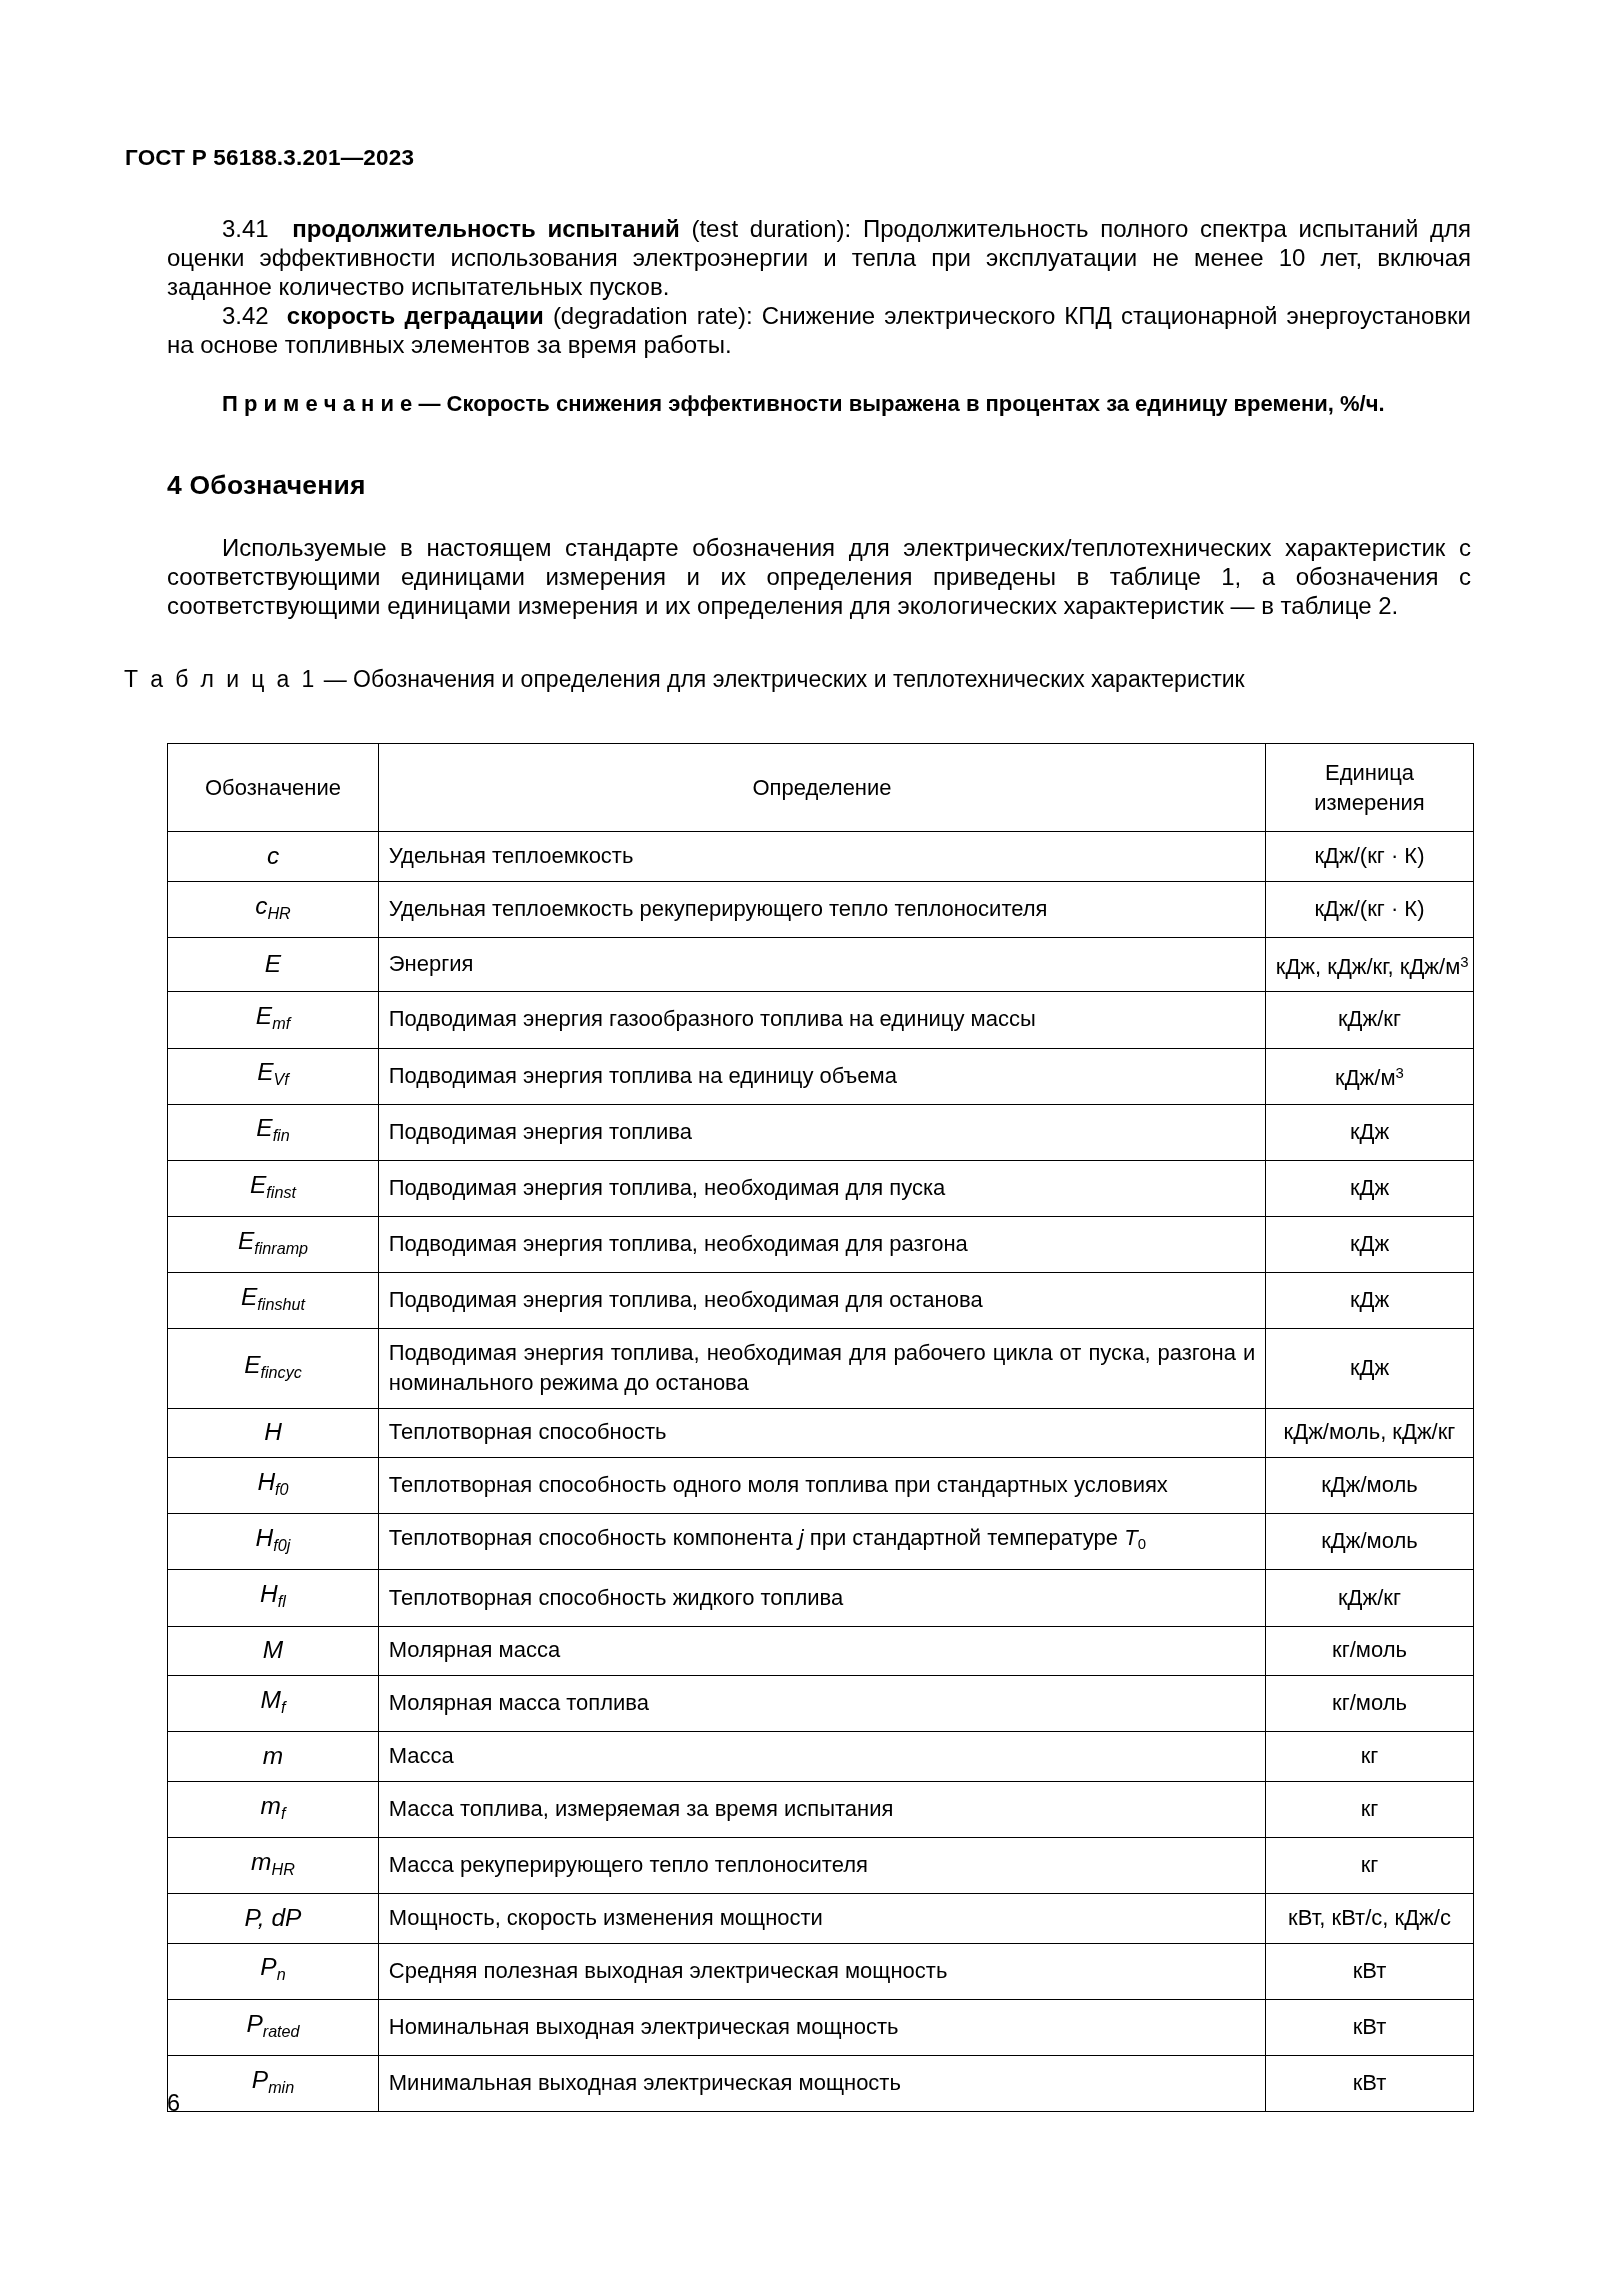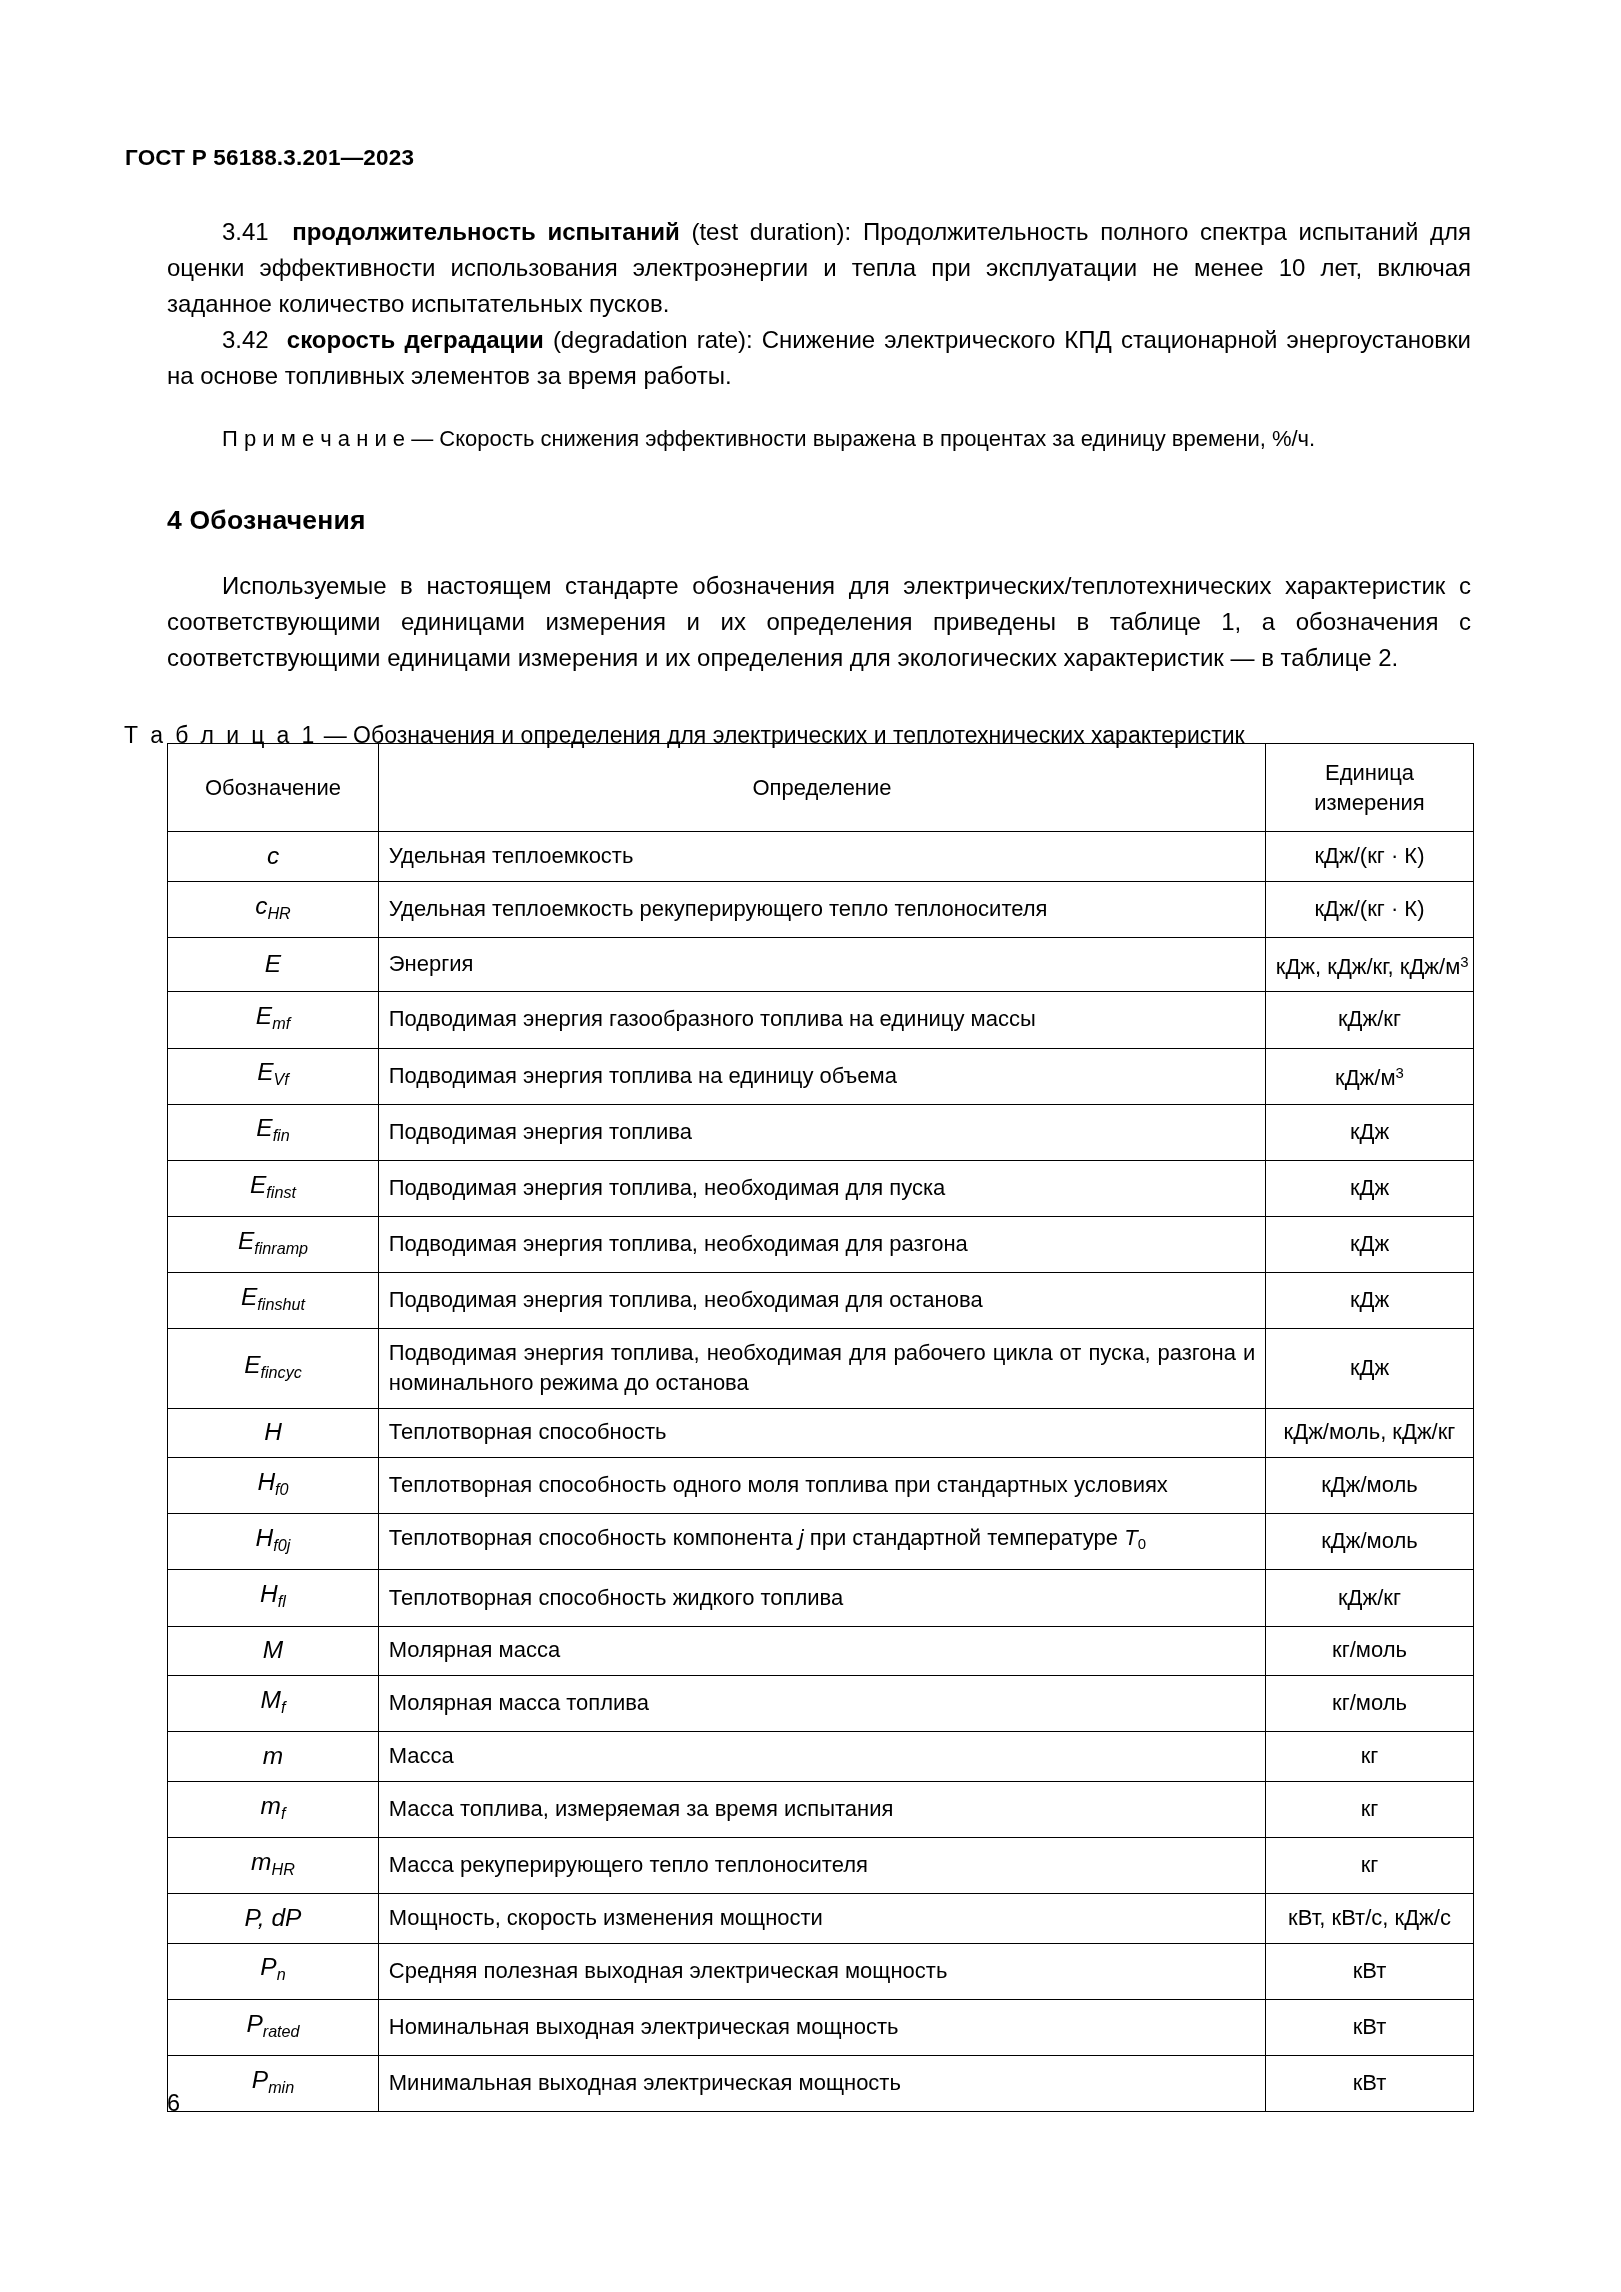--- a/index.html
+++ b/index.html
@@ -30,34 +30,35 @@
   
   .content {
     position: absolute;
     left: 167px;
     top: 214px;
     width: 1304px;
   }
   p.body {
     margin: 0 0 0 0;
     font-size: 24px;
-    line-height: 36px;
+    line-height: 29px;
     text-align: justify;
     text-indent: 55px;
     hyphens: manual;
   }
   p.body.cont { text-indent: 55px; }
   b.term { font-weight: bold; }
 
   p.note {
     margin: 28px 0 0 0;
     font-size: 22px;
     line-height: 33px;
     text-indent: 55px;
     text-align: justify;
+    font-weight: bold;
   }
 
   h2.section {
     margin: 50px 0 16px 0;
     font-size: 26.5px;
     font-weight: bold;
     letter-spacing: 0.2px;
   }
 
   p.after-section {

